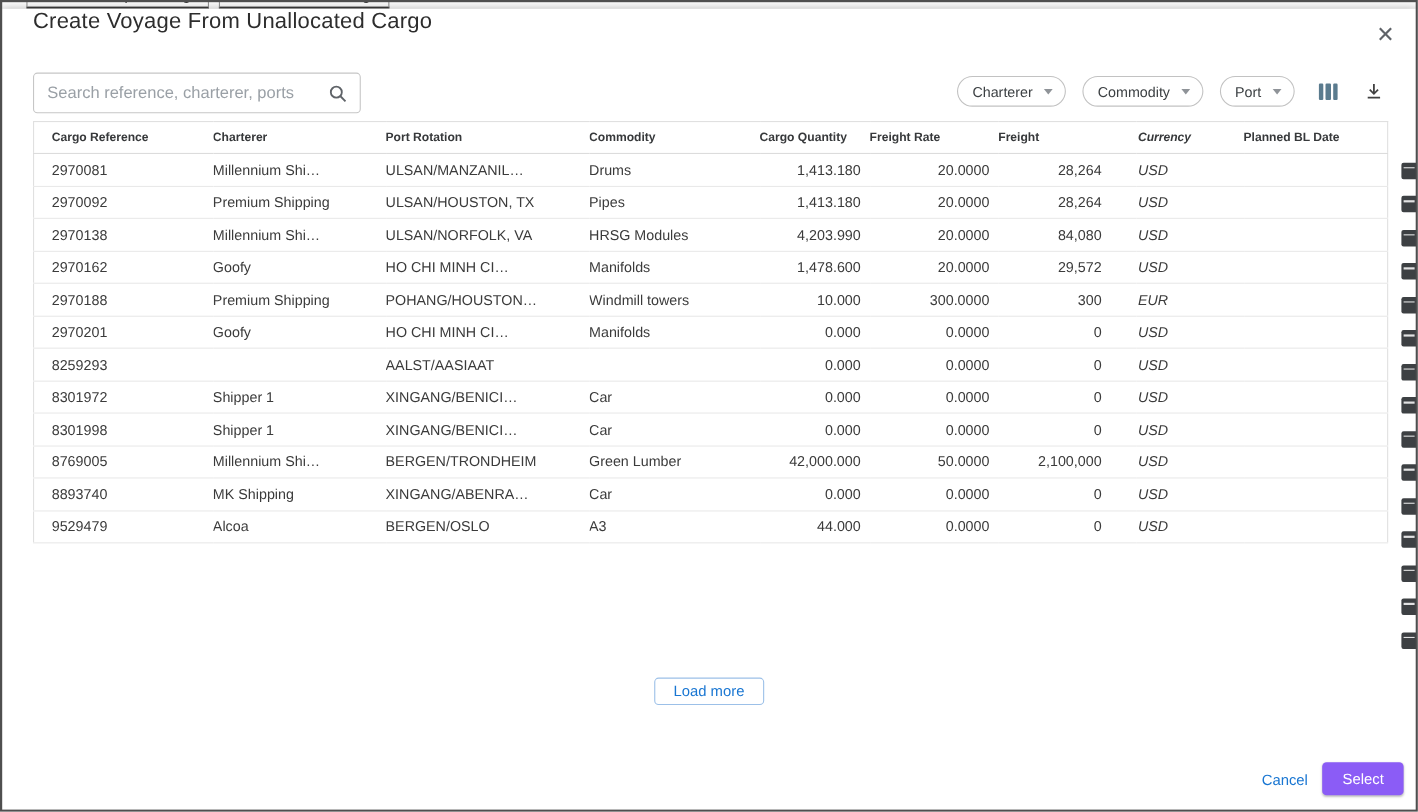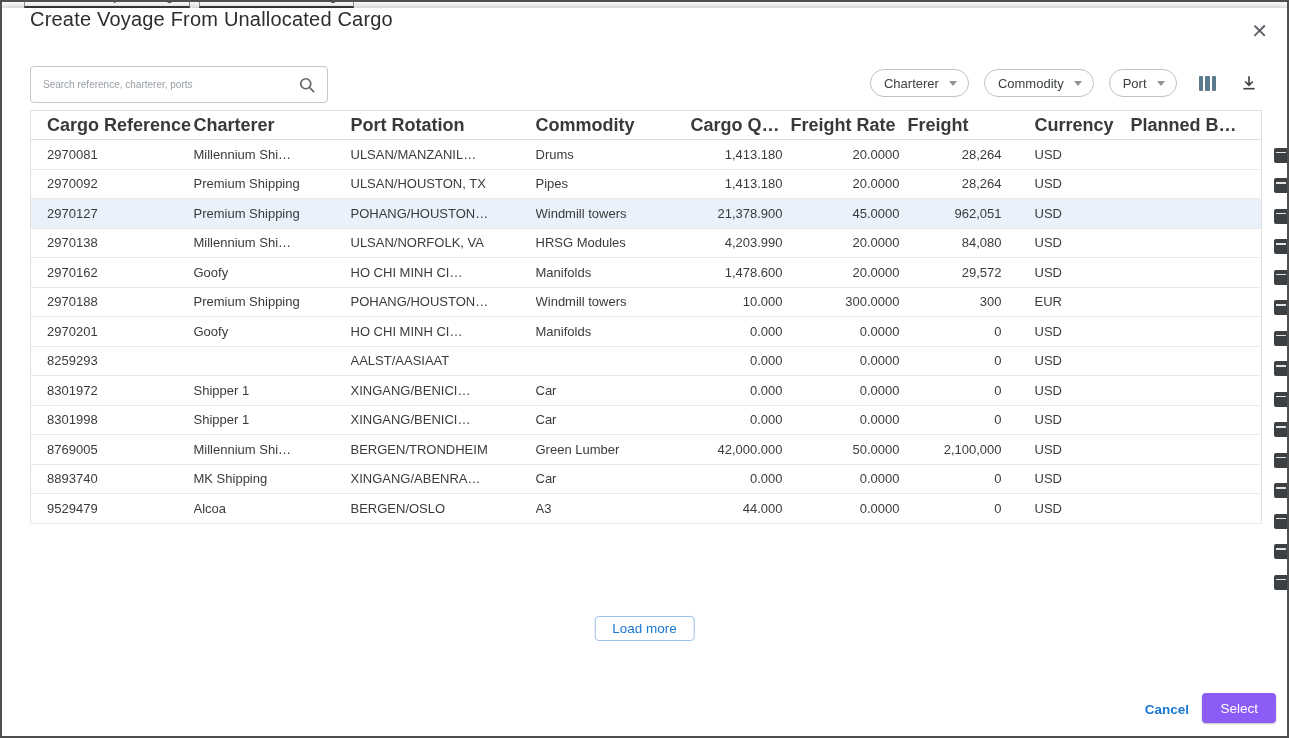--- a/index.html
+++ b/index.html
@@ -24,65 +24,65 @@
   .title { position:absolute; top:0; left:30px; font-size:20px; font-weight:400;
            color:#2d2d2d; letter-spacing:.2px; }
   .close-btn { position:absolute; top:13px; right:21px; background:none; border:none;
                font-size:20px; color:#5f6368; cursor:pointer; line-height:1;
                font-family:"DejaVu Sans", sans-serif; }
 
   
   .search-box { position:absolute; top:58px; left:30px; width:298px; height:37px;
                 border:1px solid #c6c6c6; border-radius:4px; background:#fff; }
   .search-box input { width:100%; height:100%; border:none; outline:none; background:transparent;
-                      padding:0 40px 0 12px; font-size:10px; color:#333; font-family:inherit; }
+                      padding:0 40px 0 12px; font-size:15px; color:#333; font-family:inherit; }
   .search-box input::placeholder { color:#9aa0a6; }
   .search-icon { position:absolute; right:10px; top:8px; }
 
   
   .toolbar-right { position:absolute; top:61px; right:31px; display:flex; align-items:center; height:28px; }
   .chip { display:flex; align-items:center; gap:10px; height:28px; padding:0 11px 0 13px;
           border:1px solid #c2c2c2; border-radius:15px; background:#fff; font-size:13px;
           color:#3c4043; margin-right:15px; cursor:pointer; font-family:inherit; }
   .caret { width:0; height:0; border-left:4px solid transparent; border-right:4px solid transparent;
            border-top:5px solid #8f9398; }
   .columns-icon { margin-left:7px; margin-right:24px; display:flex; gap:2px; cursor:pointer; padding-top:1px; }
   .columns-icon i { width:4.5px; height:15px; background:#5a7b8e; border-radius:1px; display:block; }
   .download-btn { background:none; border:none; cursor:pointer; display:flex; align-items:center; }
 
   
   .cargo-table { position:absolute; top:102px; left:30px; width:1231px; border-collapse:collapse;
                  table-layout:fixed; font-size:13px; color:#3b3b3b; border:1px solid #e0e0e0; }
-  .cargo-table th { height:29px; font-weight:700; font-size:18px; color:#37393b; text-align:left;
+  .cargo-table th { height:29px; font-weight:700; font-size:11px; color:#37393b; text-align:left;
                     border-bottom:1px solid #dcdcdc; cursor:pointer; }
   .cargo-table td { height:29.5px; border-bottom:1px solid #e9e9e9; }
   .cargo-table th, .cargo-table td { white-space:nowrap; overflow:hidden; text-overflow:ellipsis;
                                      vertical-align:middle; }
   .cargo-table tr.selected td { background:#e9f1fb; }
   .cargo-table tbody tr { cursor:pointer; }
   .c0 { padding-left:16px; }
   .c4, .c5 { text-align:right; padding-right:8px; }
   .c6 { text-align:right; padding-right:31px; }
-  .c7 { padding-left:2px; }
+  .c7 { padding-left:2px;font-style:italic; }
   .c8 { text-align:right; padding-right:16px; }
 
   
   .date-icons { position:absolute; top:132px; left:1274px; width:15px; z-index:3; }
   .date-icon-slot { height:30.5px; display:flex; align-items:center; }
   .date-icon { width:14px; height:15px; background:#3d4043; border-radius:2px 0 0 2px;
                position:relative; cursor:pointer; }
   .date-icon::after { content:''; position:absolute; left:2px; right:2px; top:4px; height:1.5px;
                       background:#fff; opacity:.85; }
 
   
   .load-more { position:absolute; top:608px; left:50%; transform:translateX(-50%);
                background:#fff; color:#1976d2; border:1px solid #9cc0e8; border-radius:4px;
                font-size:13.5px; padding:4px 17px; cursor:pointer; font-family:inherit; }
   .cancel { position:absolute; right:100px; bottom:21px; background:none; border:none;
-            color:#1976d2; font-size:13.5px; cursor:pointer; font-family:inherit;font-weight:bold; }
+            color:#1976d2; font-size:13.5px; cursor:pointer; font-family:inherit; }
   .select { position:absolute; right:13px; bottom:15px; height:30px; padding:0 18px;
             background:#8b5cf6; color:#fff; border:none; border-radius:4px; font-size:13.5px;
             cursor:pointer; font-family:inherit; box-shadow:0 1px 2px rgba(0,0,0,.25); }
 </style>
 </head>
 <body>
 
 <div class="bg-tabs">
   <span class="bg-tab">Use CoA Template Cargo</span><span class="bg-tab">Use Unallocated Cargo</span>
 </div>
@@ -167,31 +167,20 @@
           <td class="c0">2970092</td>
           <td class="c1">Premium Shipping</td>
           <td class="c2">ULSAN/HOUSTON, TX</td>
           <td class="c3">Pipes</td>
           <td class="c4">1,413.180</td>
           <td class="c5">20.0000</td>
           <td class="c6">28,264</td>
           <td class="c7">USD</td>
           <td class="c8"></td>
         </tr>
-        <tr class="selected">
-          <td class="c0">2970127</td>
-          <td class="c1">Premium Shipping</td>
-          <td class="c2">POHANG/HOUSTON…</td>
-          <td class="c3">Windmill towers</td>
-          <td class="c4">21,378.900</td>
-          <td class="c5">45.0000</td>
-          <td class="c6">962,051</td>
-          <td class="c7">USD</td>
-          <td class="c8"></td>
-        </tr>
         <tr>
           <td class="c0">2970138</td>
           <td class="c1">Millennium Shi…</td>
           <td class="c2">ULSAN/NORFOLK, VA</td>
           <td class="c3">HRSG Modules</td>
           <td class="c4">4,203.990</td>
           <td class="c5">20.0000</td>
           <td class="c6">84,080</td>
           <td class="c7">USD</td>
           <td class="c8"></td>

